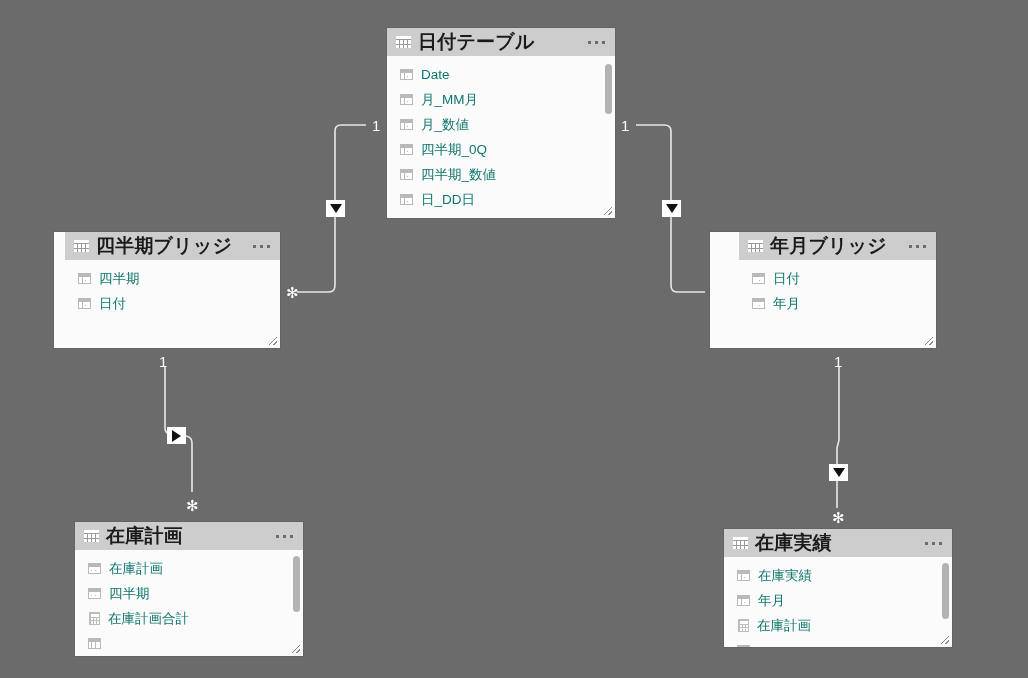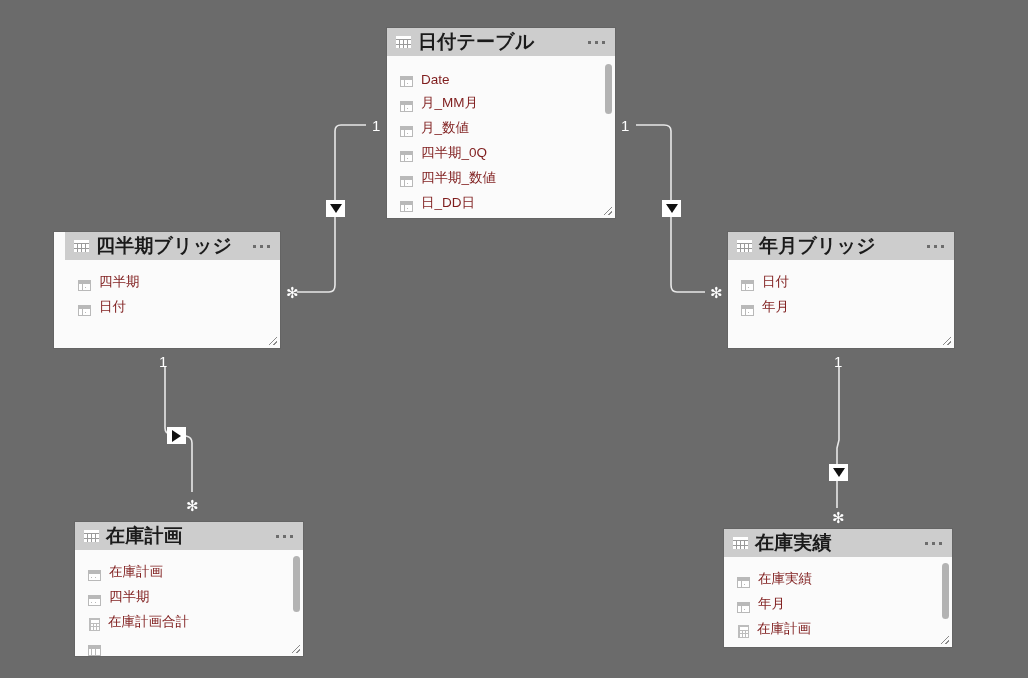--- a/index.html
+++ b/index.html
@@ -44,25 +44,25 @@
     display:block;width:3px;height:3px;background:#6d6d6d;border-radius:0;
   }
   .tbl-body{
     padding:6px 0 0 0;
     position:relative;
     overflow:hidden;
     height:calc(100% - 28px);
     box-sizing:border-box;
   }
   .fld{
-    display:flex;align-items:flex-end;
+    display:flex;align-items:center;
     height:25px;
     padding-left:13px;
     font-size:13.5px;
-    color:#7f1d1d;
+    color:#0f766e;
     white-space:nowrap;
   }
   .fld span.lbl{margin-left:8px;}
 
   
   .ico-grid{
     width:13px;height:11px;
     background:#b9b9b9;
     position:relative;
     flex:0 0 auto;
@@ -340,21 +340,21 @@
                 <i></i>
                 <i></i>
                 <i></i>
               </span>
             </span>
             <span class="lbl">日付</span>
           </div>
         </div>
         <div class="grip"></div>
       </div>
-      <div class="tbl" style="left: 728px; top: 232px; width: 226px; height: 116px;">
+      <div class="tbl" style="left: 710px; top: 232px; width: 226px; height: 116px; padding-left: 29px;">
         <div class="tbl-hdr">
           <span class="ico-tbl">
             <span class="g">
               <i class="full"></i>
               <i></i>
               <i></i>
               <i></i>
               <i></i>
               <i></i>
               <i></i>

